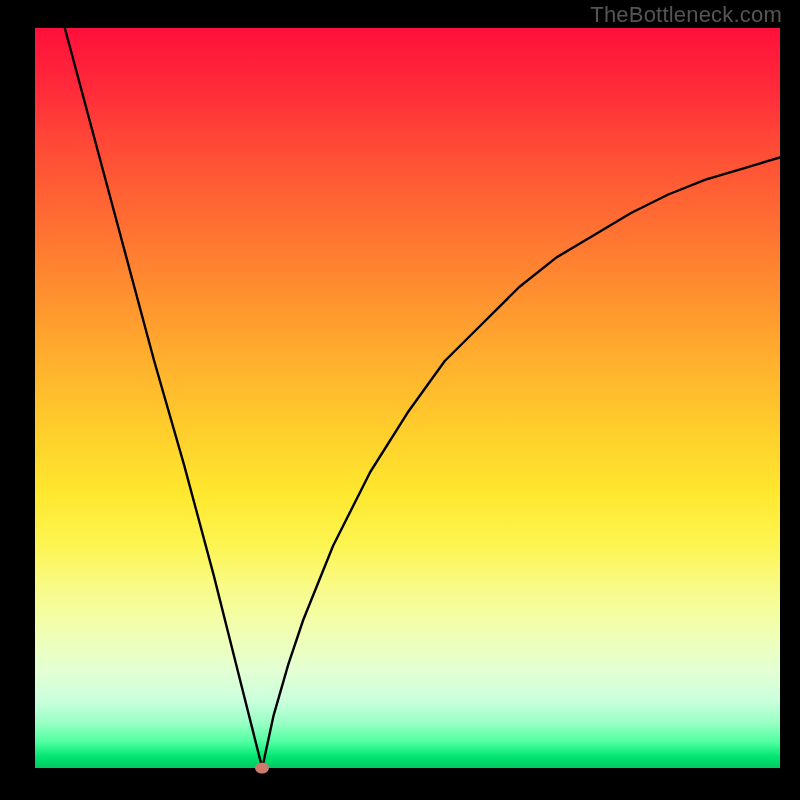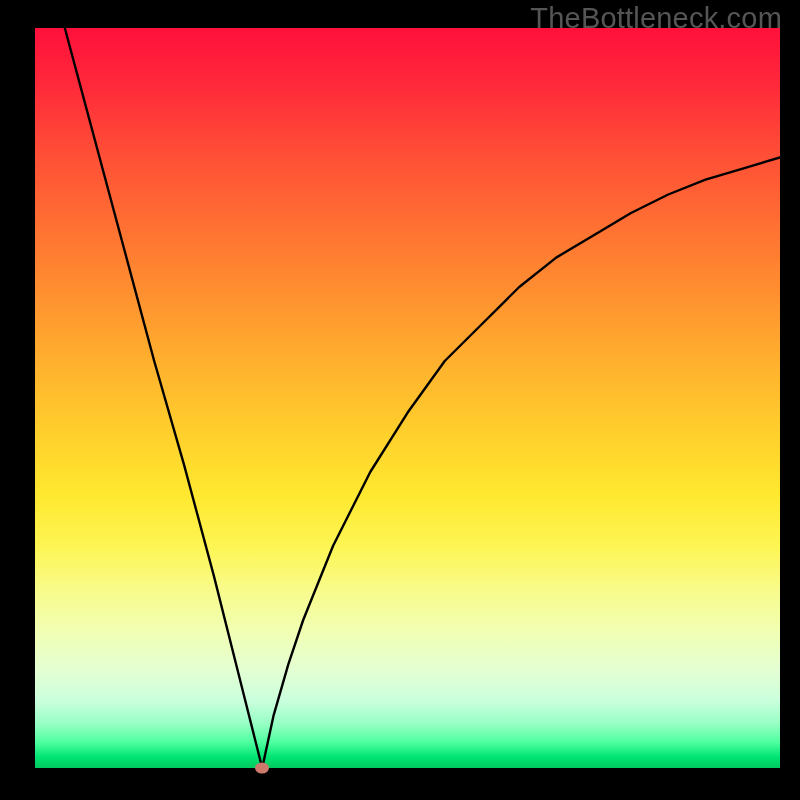--- a/index.html
+++ b/index.html
@@ -9,21 +9,21 @@
     background: #000;
     position: relative;
     font-family: Arial, Helvetica, sans-serif;
     overflow: hidden;
   }
   .watermark {
     position: absolute;
     top: 2px;
     right: 18px;
     color: #555;
-    font-size: 29px;
+    font-size: 22px;
     font-weight: 400;
     z-index: 20;
     letter-spacing: 0.2px;
   }
   .plot-area {
     position: absolute;
     left: 35px;
     top: 28px;
     width: 745px;
     height: 740px;

